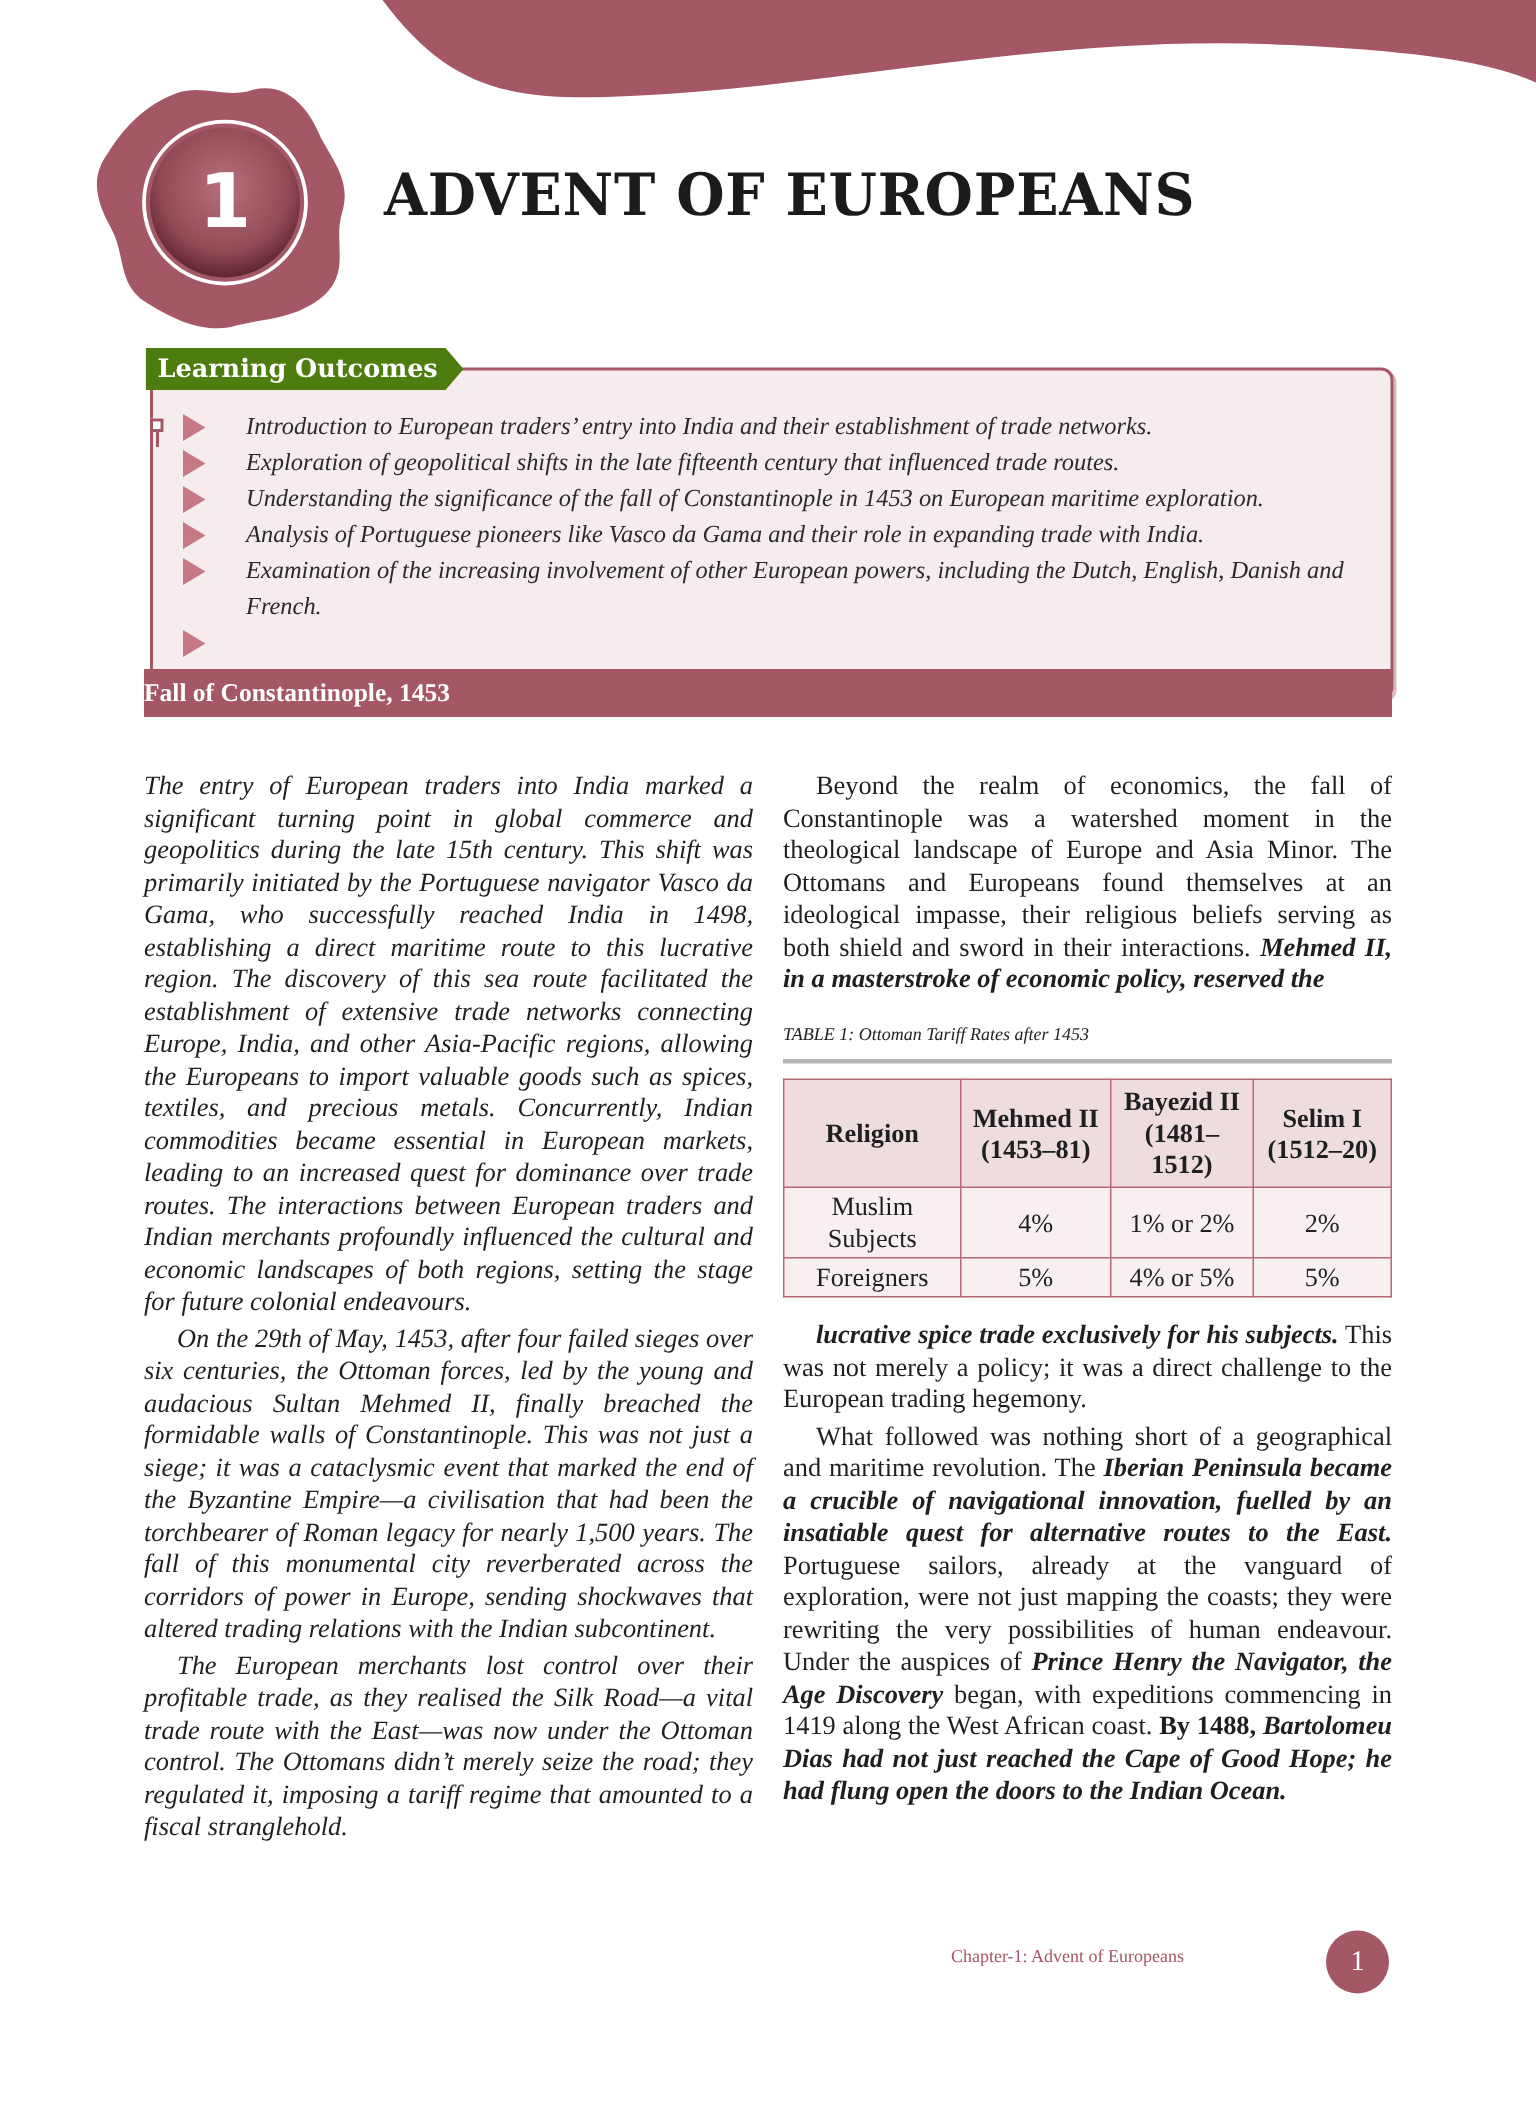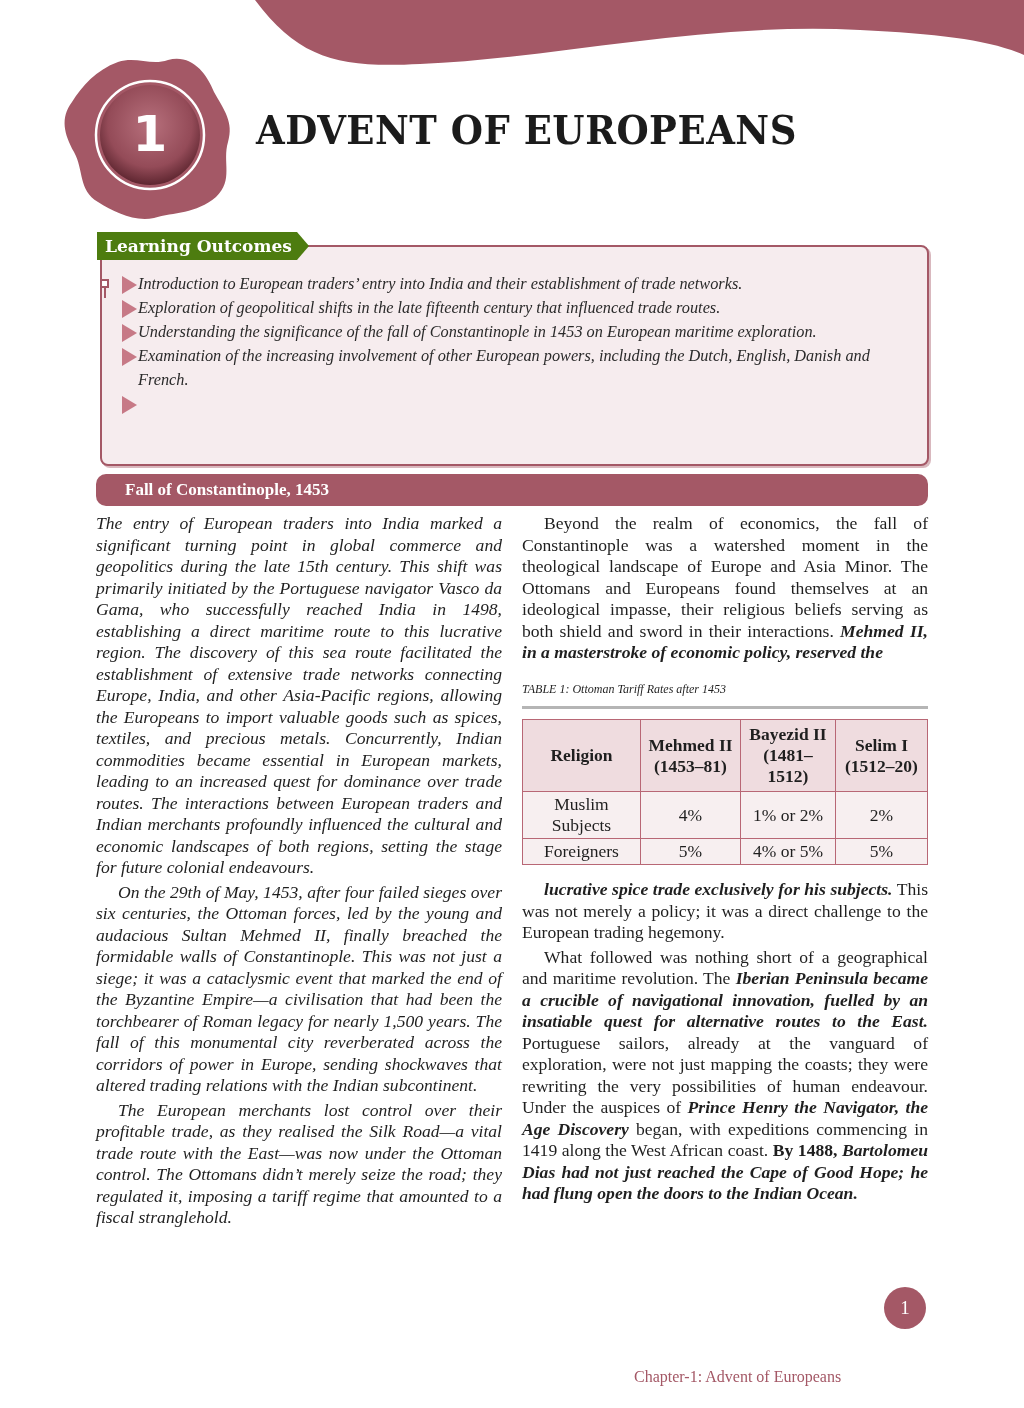--- a/index.html
+++ b/index.html
@@ -33,56 +33,56 @@
       border: 2px solid #a45866; border-radius: 8px; background: #f6ecee;
       box-shadow: 2px 2px 0 #d9b8be;
     }
     .lo-marker {
       position: absolute; left: 100px; top: 279px; width: 9px; height: 9px;
       border: 2px solid #a45866; background: #fff;
     }
     .lo-marker-line { position: absolute; left: 104px; top: 288px; width: 2px; height: 10px; background: #a45866; }
     .lo-list { position: absolute; left: 122px; top: 272px; width: 800px; list-style: none; }
     .lo-item {
-      position: relative; padding-left: 16px; font-style: italic; font-size: 15px;
+      position: relative; padding-left: 42px; font-style: italic; font-size: 15px;
       line-height: 24px; color: #2a2a2a; font-family: "Liberation Serif", serif;
       font-size: 16.3px;
     }
     .lo-arrow {
       position: absolute; left: 0; top: 4px; width: 0; height: 0;
       border-top: 9px solid transparent; border-bottom: 9px solid transparent;
       border-left: 15px solid #c77986;
     }
 
     .section-bar {
-      position: absolute; left: 96px; top: 474px; width: 832px; height: 32px;
+      position: absolute; left: 96px; top: 446px; width: 832px; height: 32px;
       background: #a45866; color: #fff; font-family: "Liberation Serif", serif;
-      font-weight: bold; font-size: 17px; line-height: 32px; padding-left: 29px; border-radius: 10px;
+      font-weight: bold; font-size: 17px; line-height: 32px; padding-left: 0;
     }
 
     .col { position: absolute; font-family: "Liberation Serif", serif; font-size: 17.6px; line-height: 21.5px; color: #1f1f1f; text-align: justify; }
     .col-left { left: 96px; top: 513px; width: 406px; font-style: italic; }
     .col-right { left: 522px; top: 513px; width: 406px; }
     .para { margin-bottom: 3px; }
     .indent { text-indent: 22px; }
     .bi { font-weight: bold; font-style: italic; }
     .b { font-weight: bold; }
 
     .table-caption { font-style: italic; margin-top: 15px; margin-bottom: 6px; text-align: left; font-size: 12px; }
     .table-rule { height: 3px; background: #b5b5b5; margin-bottom: 10px; }
     table.tariff { width: 406px; border-collapse: collapse; font-size: 17.5px; margin-bottom: 14px; }
     table.tariff td, table.tariff th { border: 1.5px solid #b86775; }
     table.tariff th { background: #efdcdf; font-weight: bold; text-align: center; line-height: 21px; padding: 4px 2px; }
     table.tariff td { background: #f7eff0; line-height: 21px; padding: 2px 4px; }
     table.tariff td.val { text-align: center; }
     table.tariff td.lbl { text-align: center; }
 
     .footer-text {
-      position: absolute; left: 634px; top: 1368px; font-family: "Liberation Serif", serif;
-      font-size: 16px; color: #a45866;
+      position: absolute; left: 634px; top: 1297px; font-family: "Liberation Serif", serif;
+      font-size: 12px; color: #a45866;
     }
     .footer-circle {
       position: absolute; left: 884px; top: 1287px; width: 42px; height: 42px; border-radius: 50%;
       background: #a45866; color: #fff; font-family: "Liberation Serif", serif; font-size: 19px;
       display: flex; align-items: center; justify-content: center;
     }
   </style>
 </head>
 <body>
 
@@ -107,20 +107,21 @@
 <h1 class="chapter-title">ADVENT OF EUROPEANS</h1>
 
 <div class="lo-box"></div>
 <div class="lo-tab">Learning Outcomes</div>
 <div class="lo-marker"></div>
 <div class="lo-marker-line"></div>
 <ul class="lo-list">
   <li class="lo-item"><span class="lo-arrow"></span><span>Introduction to European traders’ entry into India and their establishment of trade networks.</span></li>
   <li class="lo-item"><span class="lo-arrow"></span><span>Exploration of geopolitical shifts in the late fifteenth century that influenced trade routes.</span></li>
   <li class="lo-item"><span class="lo-arrow"></span><span>Understanding the significance of the fall of Constantinople in 1453 on European maritime exploration.</span></li>
+  <li class="lo-item"><span class="lo-arrow"></span><span>Analysis of Portuguese pioneers like Vasco da Gama and their role in expanding trade with India.</span></li>
   <li class="lo-item"><span class="lo-arrow"></span><span>Examination of the increasing involvement of other European powers, including the Dutch, English, Danish and French.</span></li>
   <li class="lo-item"><span class="lo-arrow"></span></li>
 </ul>
 
 <div class="section-bar">Fall of Constantinople, 1453</div>
 
 <div class="col col-left">
   <p class="para">The entry of European traders into India marked a significant turning point in global commerce and geopolitics during the late 15th century. This shift was primarily initiated by the Portuguese navigator Vasco da Gama, who successfully reached India in 1498, establishing a direct maritime route to this lucrative region. The discovery of this sea route facilitated the establishment of extensive trade networks connecting Europe, India, and other Asia-Pacific regions, allowing the Europeans to import valuable goods such as spices, textiles, and precious metals. Concurrently, Indian commodities became essential in European markets, leading to an increased quest for dominance over trade routes. The interactions between European traders and Indian merchants profoundly influenced the cultural and economic landscapes of both regions, setting the stage for future colonial endeavours.</p>
   <p class="para indent">On the 29th of May, 1453, after four failed sieges over six centuries, the Ottoman forces, led by the young and audacious Sultan Mehmed II, finally breached the formidable walls of Constantinople. This was not just a siege; it was a cataclysmic event that marked the end of the Byzantine Empire—a civilisation that had been the torchbearer of Roman legacy for nearly 1,500 years. The fall of this monumental city reverberated across the corridors of power in Europe, sending shockwaves that altered trading relations with the Indian subcontinent.</p>
   <p class="para indent">The European merchants lost control over their profitable trade, as they realised the Silk Road—a vital trade route with the East—was now under the Ottoman control. The Ottomans didn’t merely seize the road; they regulated it, imposing a tariff regime that amounted to a fiscal stranglehold.</p>

